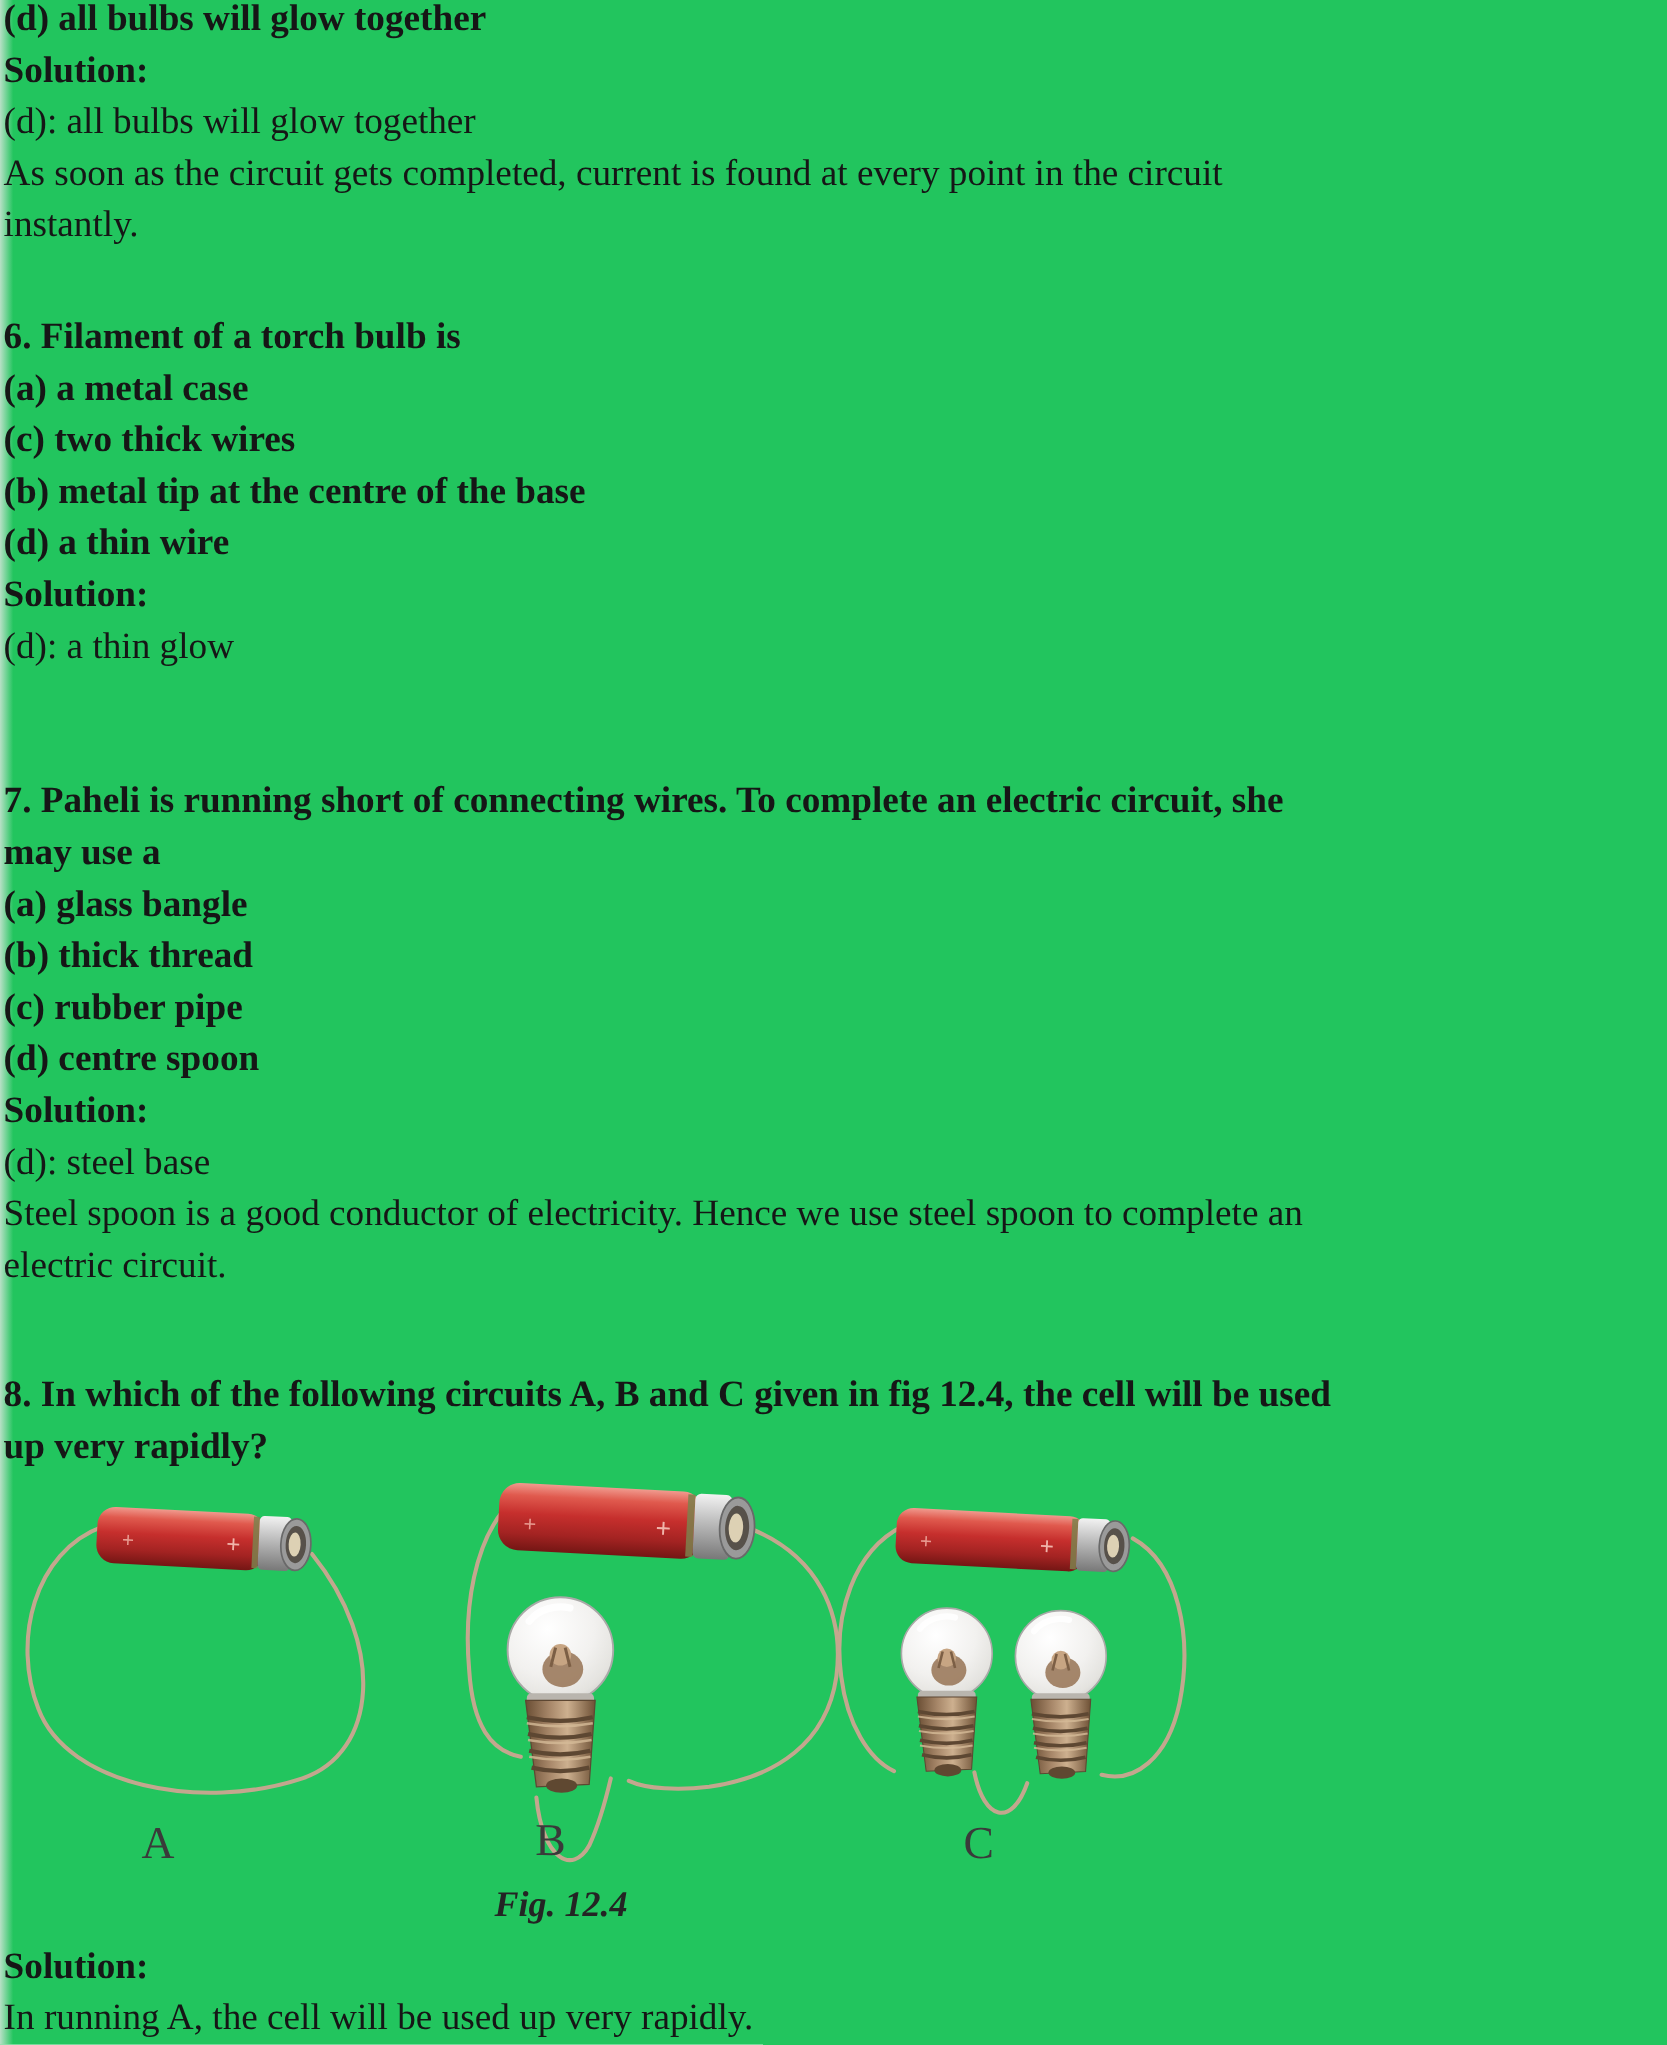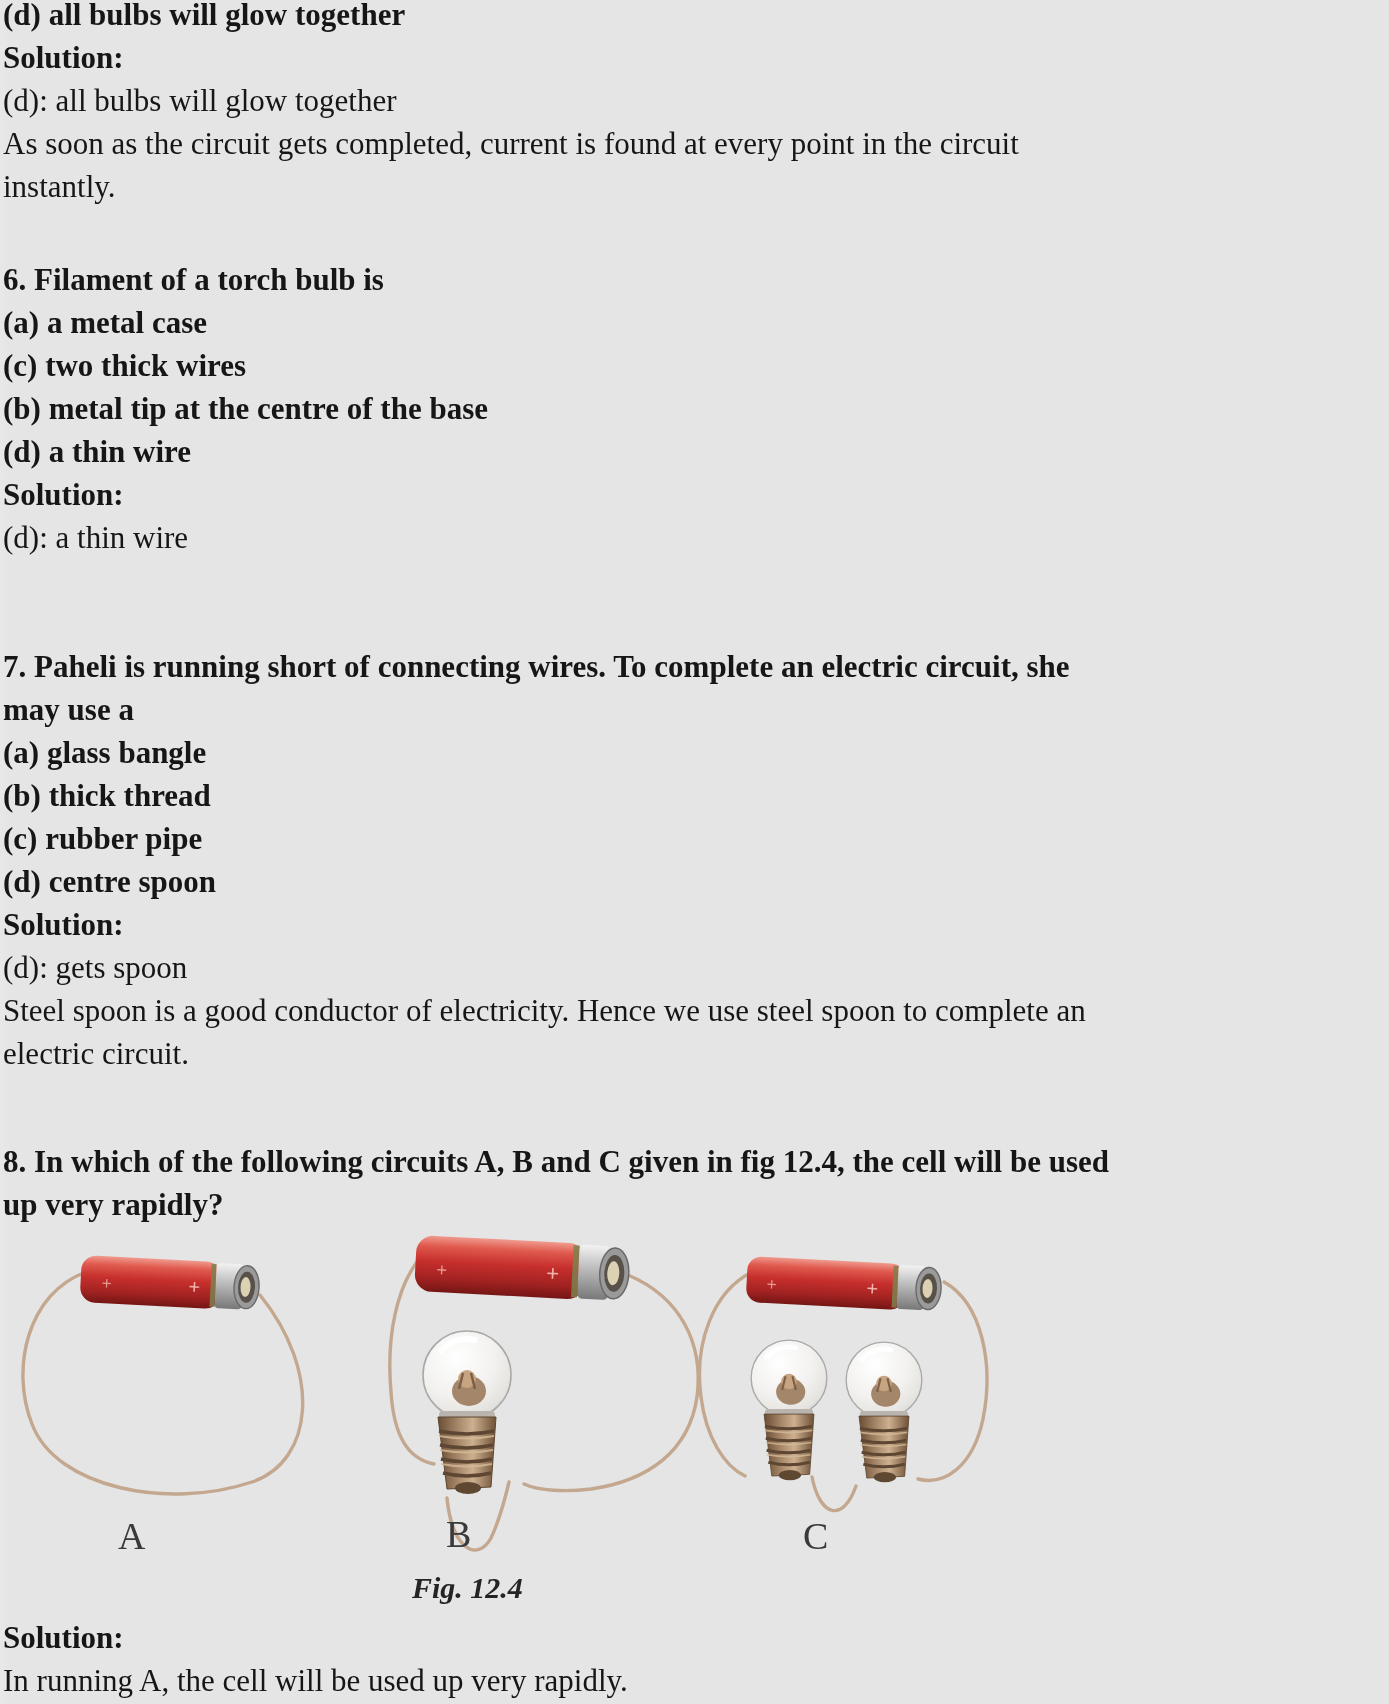--- a/index.html
+++ b/index.html
@@ -1,19 +1,19 @@
 <!DOCTYPE html>
 <html><head>
 <meta charset="utf-8">
 <style>
   html,body{margin:0;padding:0;background:#fff;}
   #page{
     position:relative;
     width:1389px;height:1704px;
-    background:#e5e5e5;
+    background:#22c55e;
     overflow:hidden;
     font-family:"Liberation Serif", serif;
     color:#161616;
   }
   .edge{
     position:absolute;left:0;top:0;width:11px;height:100%;
     background:linear-gradient(to right,#e9e9e9,rgba(255,255,255,0));
     opacity:.75;
   }
   .blk{position:absolute;left:3px;}
@@ -50,32 +50,32 @@
     <div class="line">instantly.</div>
   </div>
 
   <div class="blk" style="top:258px">
     <div class="line b">6. Filament of a torch bulb is</div>
     <div class="line b">(a) a metal case</div>
     <div class="line b">(c) two thick wires</div>
     <div class="line b">(b) metal tip at the centre of the base</div>
     <div class="line b">(d) a thin wire</div>
     <div class="line b">Solution:</div>
-    <div class="line">(d): a thin wire</div>
+    <div class="line">(d): a thin glow</div>
   </div>
 
   <div class="blk" style="top:645px">
     <div class="line b">7. Paheli is running short of connecting wires. To complete an electric circuit, she</div>
     <div class="line b">may use a</div>
     <div class="line b">(a) glass bangle</div>
     <div class="line b">(b) thick thread</div>
     <div class="line b">(c) rubber pipe</div>
     <div class="line b">(d) centre spoon</div>
     <div class="line b">Solution:</div>
-    <div class="line">(d): gets spoon</div>
+    <div class="line">(d): steel base</div>
     <div class="line">Steel spoon is a good conductor of electricity. Hence we use steel spoon to complete an</div>
     <div class="line">electric circuit.</div>
   </div>
 
   <div class="blk" style="top:1140px">
     <div class="line b">8. In which of the following circuits A, B and C given in fig 12.4, the cell will be used</div>
     <div class="line b">up very rapidly?</div>
   </div>
 
   <svg class="figure" width="1389" height="1704" viewBox="0 0 1389 1704" aria-hidden="true">

